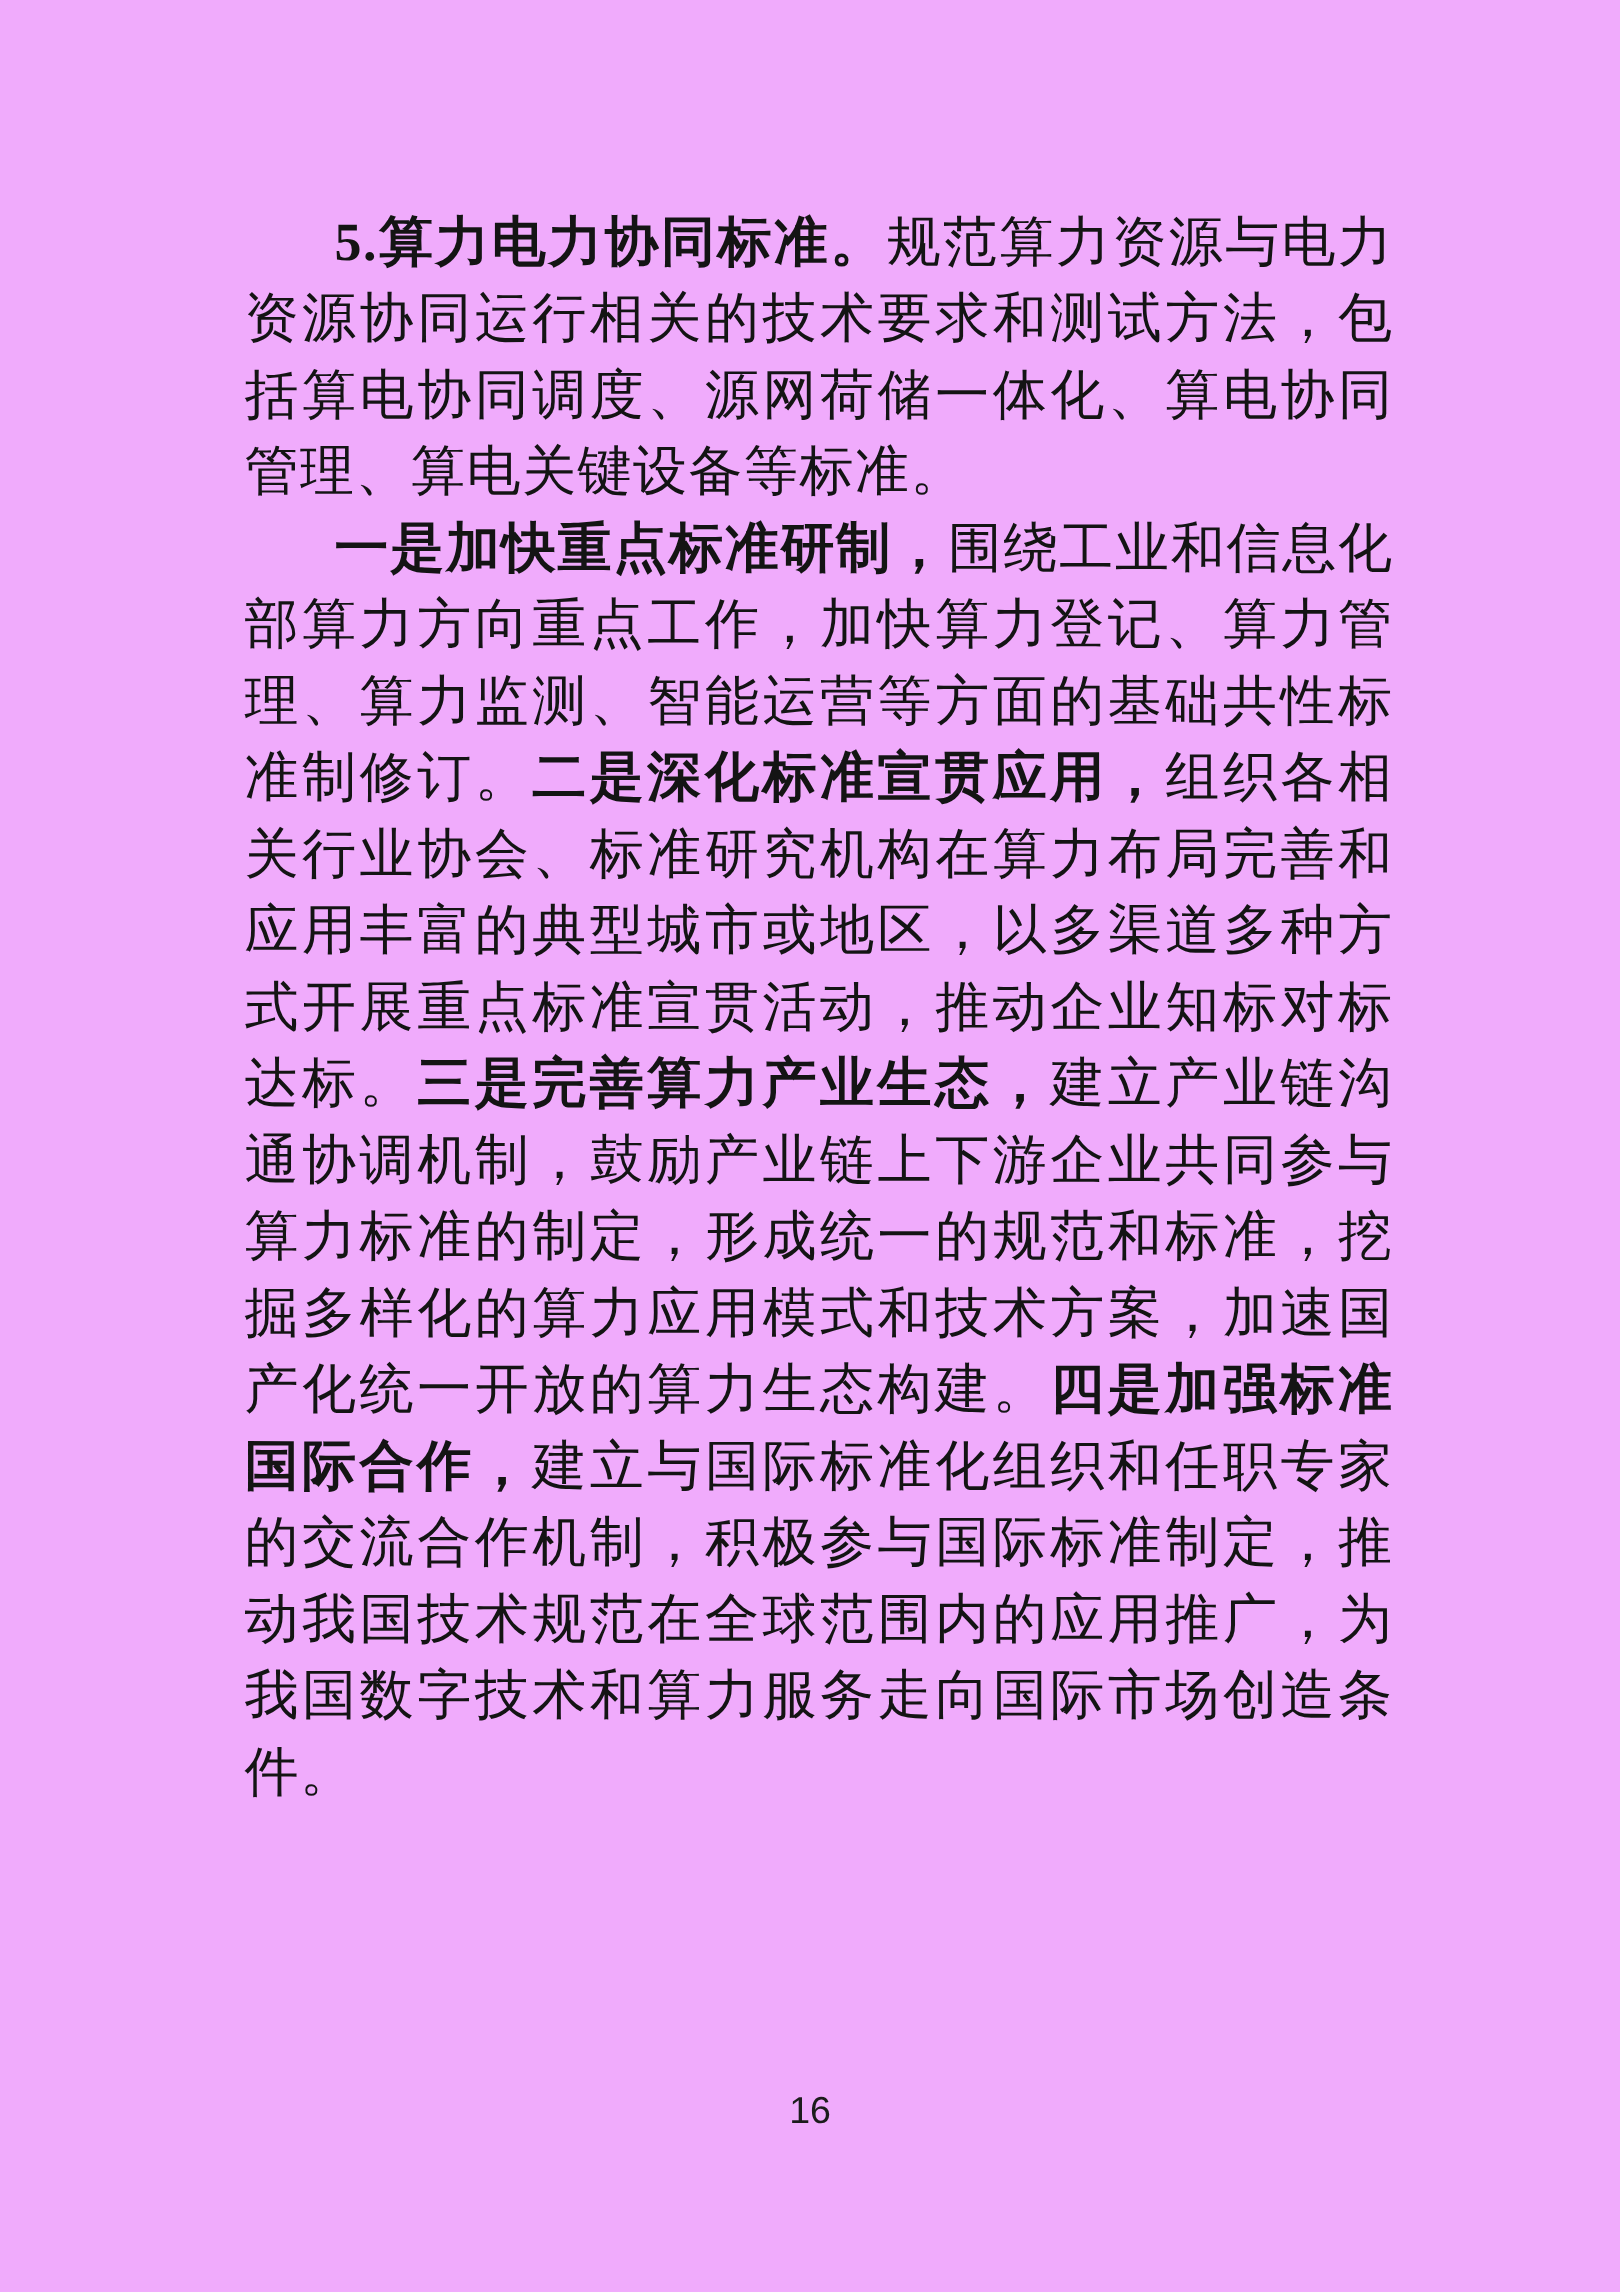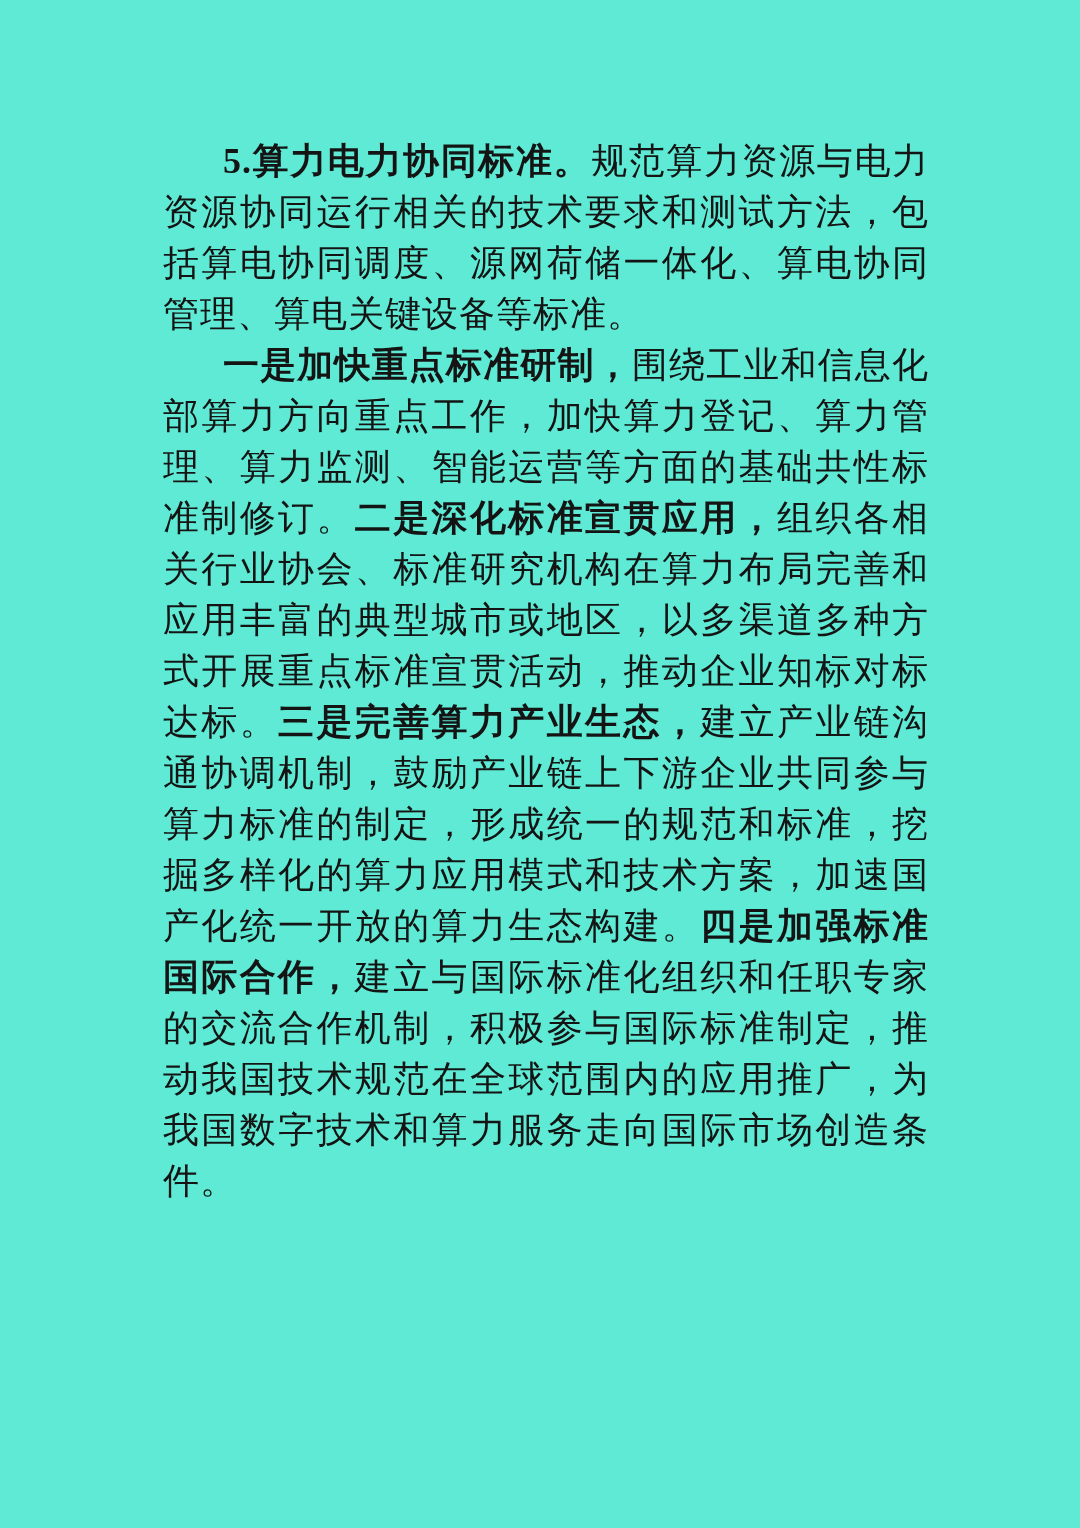--- a/index.html
+++ b/index.html
@@ -11,21 +11,21 @@
   body {
     width: 1080px;
     height: 1528px;
     font-family: "Liberation Serif", "DejaVu Serif", serif;
     color: #141414;
   }
   .page {
     position: relative;
     width: 1080px;
     height: 1528px;
-    background: #5eead4;
+    background: #f0abfc;
     overflow: hidden;
   }
   .content {
     position: absolute;
     left: 163px;
     top: 136px;
     width: 766px;
   }
   .para {
     margin: 0;
@@ -55,13 +55,14 @@
   }
 </style>
 </head>
 <body>
 
 <div class="page">
   <div class="content">
       <p class="para"><span class="run bold">5.算力电力协同标准。</span><span class="run">规范算力资源与电力资源协同运行相关的技术要求和测试方法，包括算电协同调度、源网荷储一体化、算电协同管理、算电关键设备等标准。</span></p>
       <p class="para"><span class="run bold">一是加快重点标准研制，</span><span class="run">围绕工业和信息化部算力方向重点工作，加快算力登记、算力管理、算力监测、智能运营等方面的基础共性标准制修订。</span><span class="run bold">二是深化标准宣贯应用，</span><span class="run">组织各相关行业协会、标准研究机构在算力布局完善和应用丰富的典型城市或地区，以多渠道多种方式开展重点标准宣贯活动，推动企业知标对标达标。</span><span class="run bold">三是完善算力产业生态，</span><span class="run">建立产业链沟通协调机制，鼓励产业链上下游企业共同参与算力标准的制定，形成统一的规范和标准，挖掘多样化的算力应用模式和技术方案，加速国产化统一开放的算力生态构建。</span><span class="run bold">四是加强标准国际合作，</span><span class="run">建立与国际标准化组织和任职专家的交流合作机制，积极参与国际标准制定，推动我国技术规范在全球范围内的应用推广，为我国数字技术和算力服务走向国际市场创造条件。</span></p>
     </div>
+  <div class="page-number">16</div>
 </div>
 
 </body></html>

